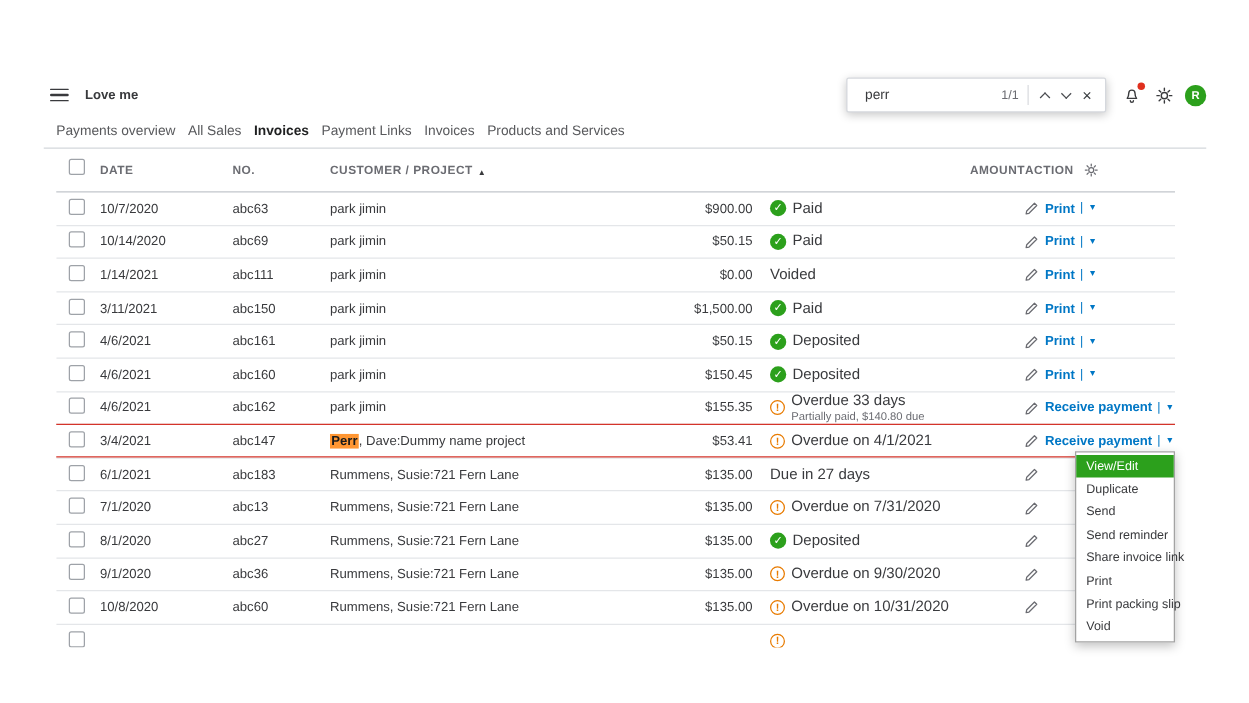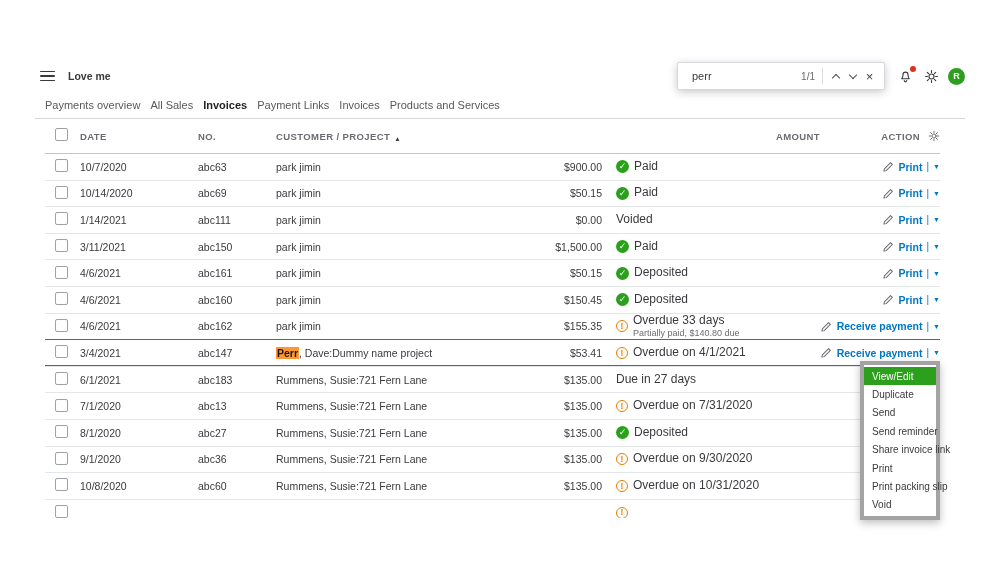--- a/index.html
+++ b/index.html
@@ -41,26 +41,26 @@
   .tabs { display:flex; gap:10px; padding-left:10px; height:28px; align-items:center; border-bottom:1px solid #d4d7dc; }
   .tab { font-size:11px; color:#58595c; cursor:pointer; white-space:nowrap; }
   .tab.active { font-weight:bold; color:#1f2021; }
 
   
   .table { margin-left:10px; width:895px; position:relative; }
   .thead { display:flex; align-items:center; height:35px; border-bottom:1px solid #c2c6cc; }
   .th { font-size:9.5px; font-weight:bold; color:#6b6c72; letter-spacing:.4px; }
   .c-check { width:35px; padding-left:10px; flex:none; }
   .checkbox { width:13px; height:13px; border:1px solid #9ea2a8; border-radius:2px; background:#fff; display:inline-block; cursor:pointer; }
-  .c-date { width:118px; flex:none; }
+  .c-date { width:106px; flex:none; }
   .c-no { width:78px; flex:none; }
   .c-cust { flex:1; display:flex; align-items:flex-end; min-width:0; white-space:nowrap; overflow:hidden; }
   .c-amt { width:115px; flex:none; text-align:right; }
   .c-status { width:218px; flex:none; padding-left:14px; display:flex; align-items:center; gap:5px; }
-  .c-action { width:120px; flex:none; display:flex; align-items:center; justify-content:flex-end; gap:3px; white-space:nowrap; }
+  .c-action { width:120px; flex:none; display:flex; align-items:center; gap:3px; white-space:nowrap; }
   .sort { font-size:6.5px; margin-left:4px; color:#393a3d; }
   .th-gear { margin-left:5px; display:inline-flex; cursor:pointer; }
 
   .tbody { height:364px; overflow:hidden; }
   .trow { display:flex; align-items:center; height:26.6px; border-bottom:1px solid #e4e6e9;
     font-size:10.5px; color:#393a3d; position:relative; }
   .trow.highlighted::after { content:""; position:absolute; top:-1px; bottom:0; left:-5px; right:-12px;
     border:1.6px solid #d4342a; pointer-events:none; }
   .match { background:#ff9632; color:#1a1a1a; font-weight:bold; padding:0 1px; }
 
@@ -71,21 +71,21 @@
   .stext { line-height:1.15; }
   .smain { font-size:12px; }
   .ssub { font-size:9px; color:#6b6c72; }
 
   .pencil { display:inline-flex; cursor:pointer; margin-right:2px; }
   .alink { color:#0077c5; font-weight:bold; font-size:10.5px; cursor:pointer; }
   .adiv { color:#0077c5; font-size:10px; margin:0 1px; }
   .acaret { color:#0077c5; font-size:7px; cursor:pointer; }
 
   
-  .menu { position:absolute; left:825px; top:300px; width:80px; background:#fff; border:4px solid #a3a3a3;
+  .menu { position:absolute; left:825px; top:300px; width:80px; background:#fff; border:1px solid #a3a3a3;
     box-shadow:0 3px 8px rgba(0,0,0,.25); z-index:20; padding:2px 0; }
   .mitem { font-size:10px; height:18.4px; padding:0 8px; display:flex; align-items:center; color:#393a3d;
     cursor:pointer; white-space:nowrap; }
   .mitem.selected { background:#2ca01c; color:#fff; }
 </style>
 </head>
 <body>
 
 <div class="app">
 

